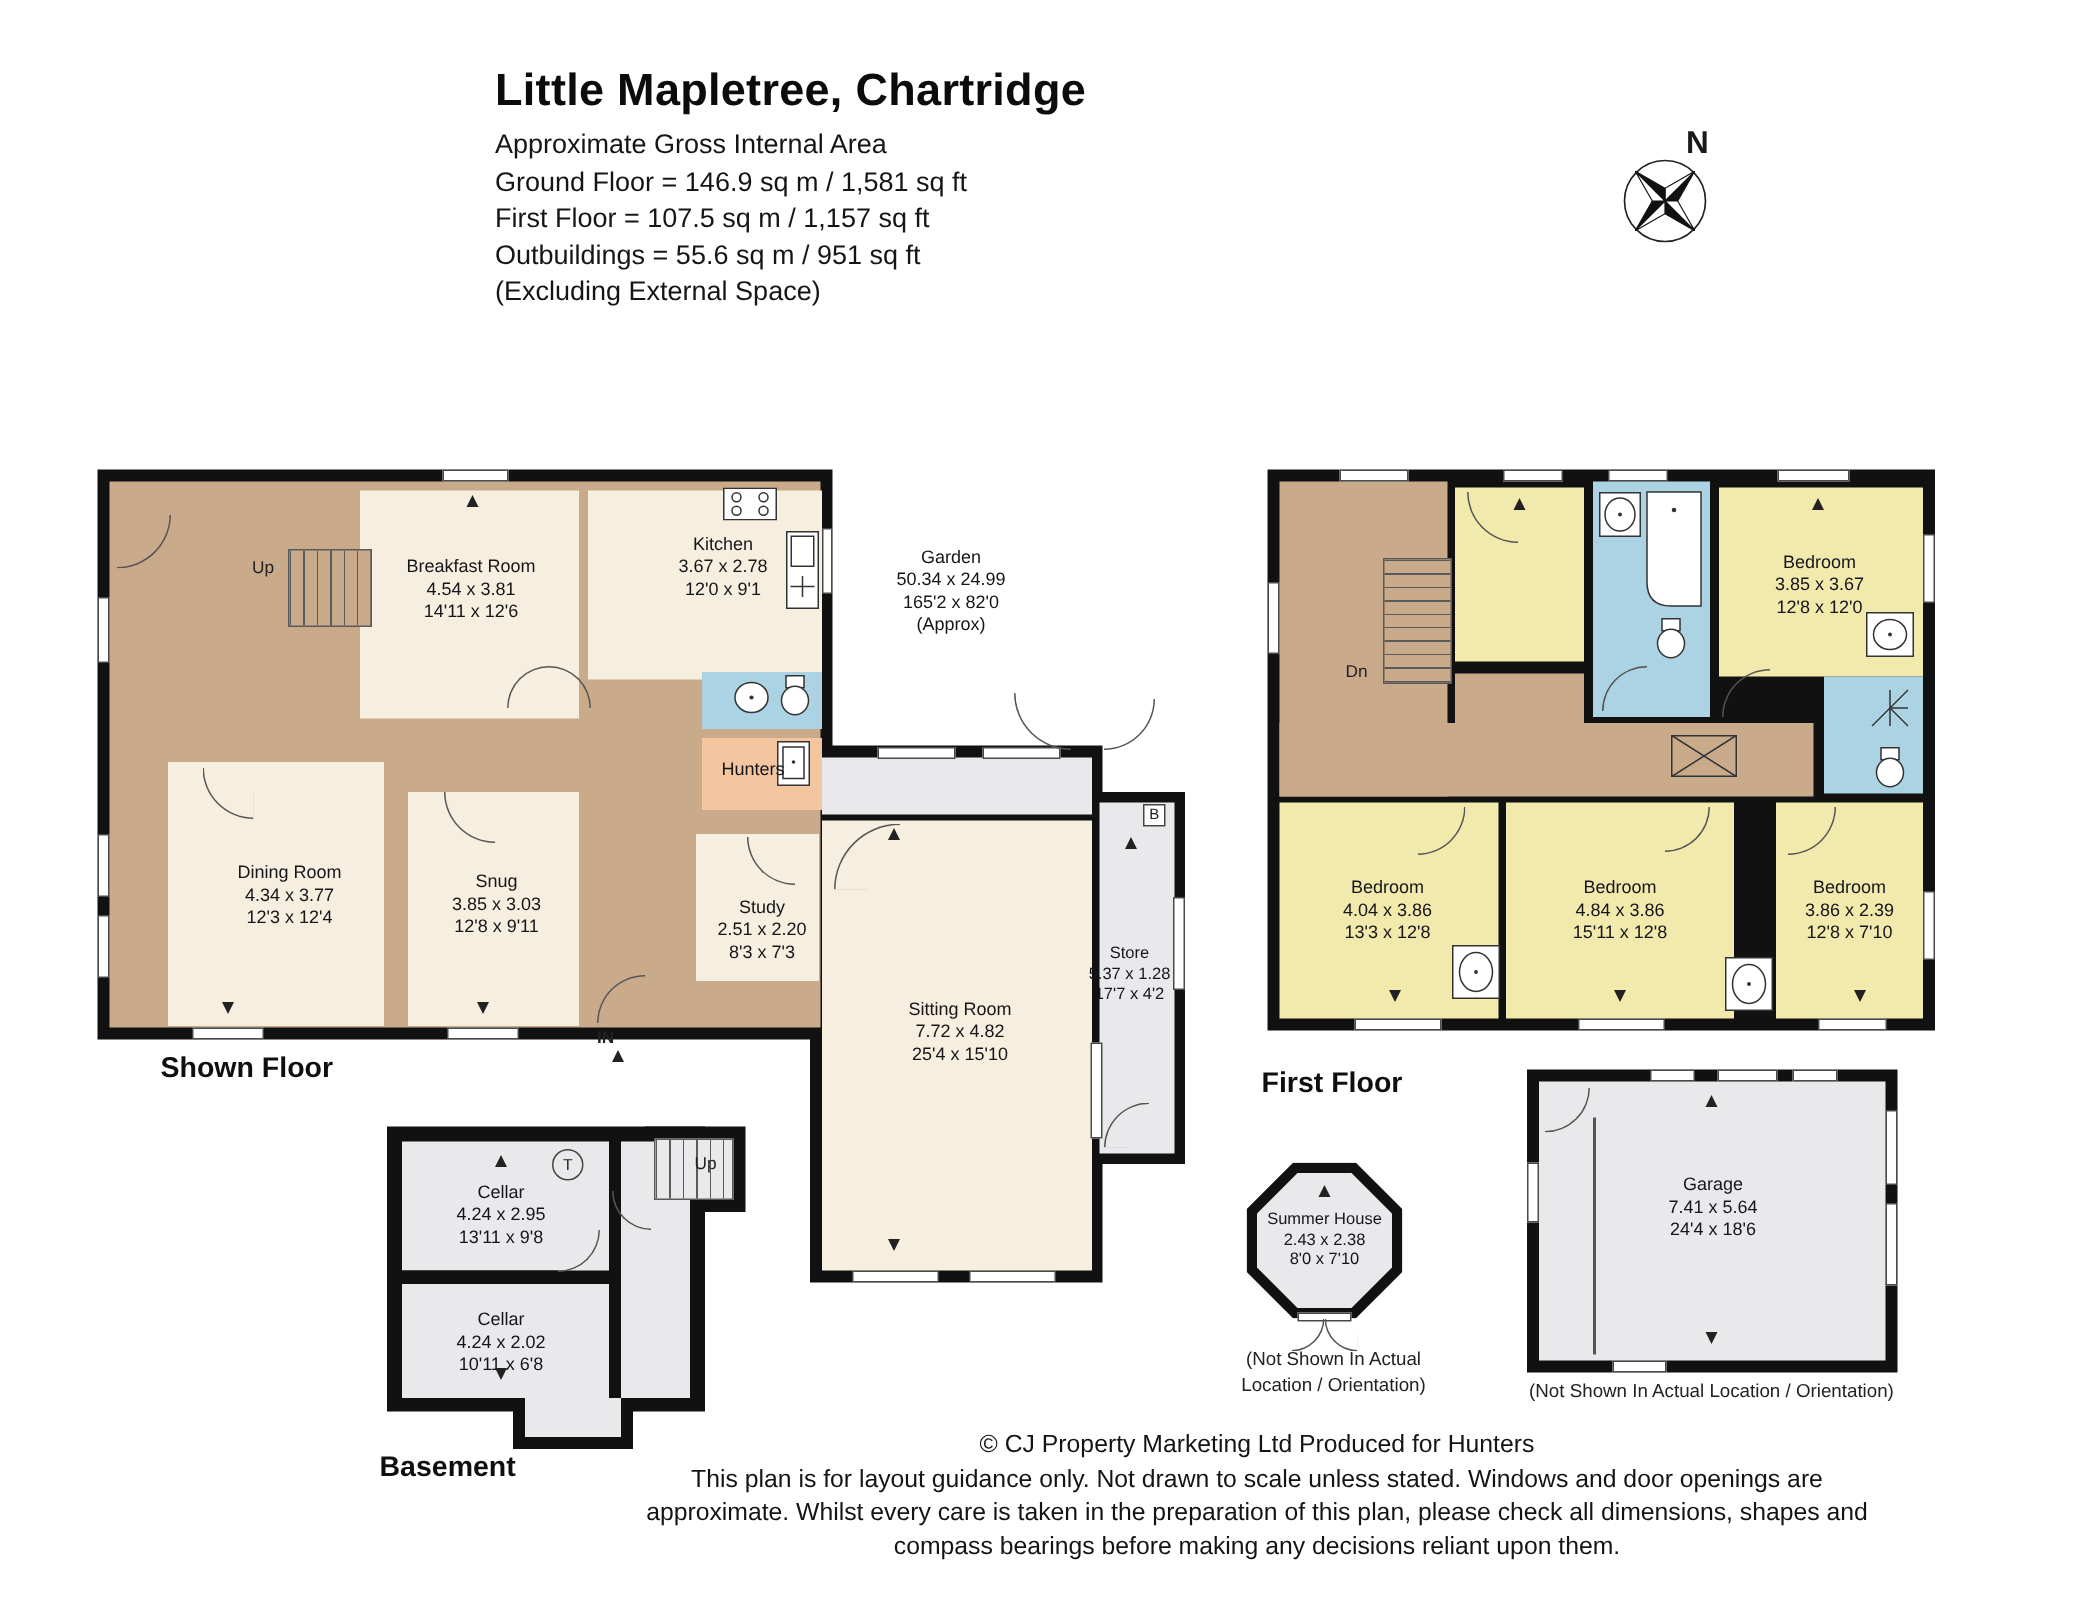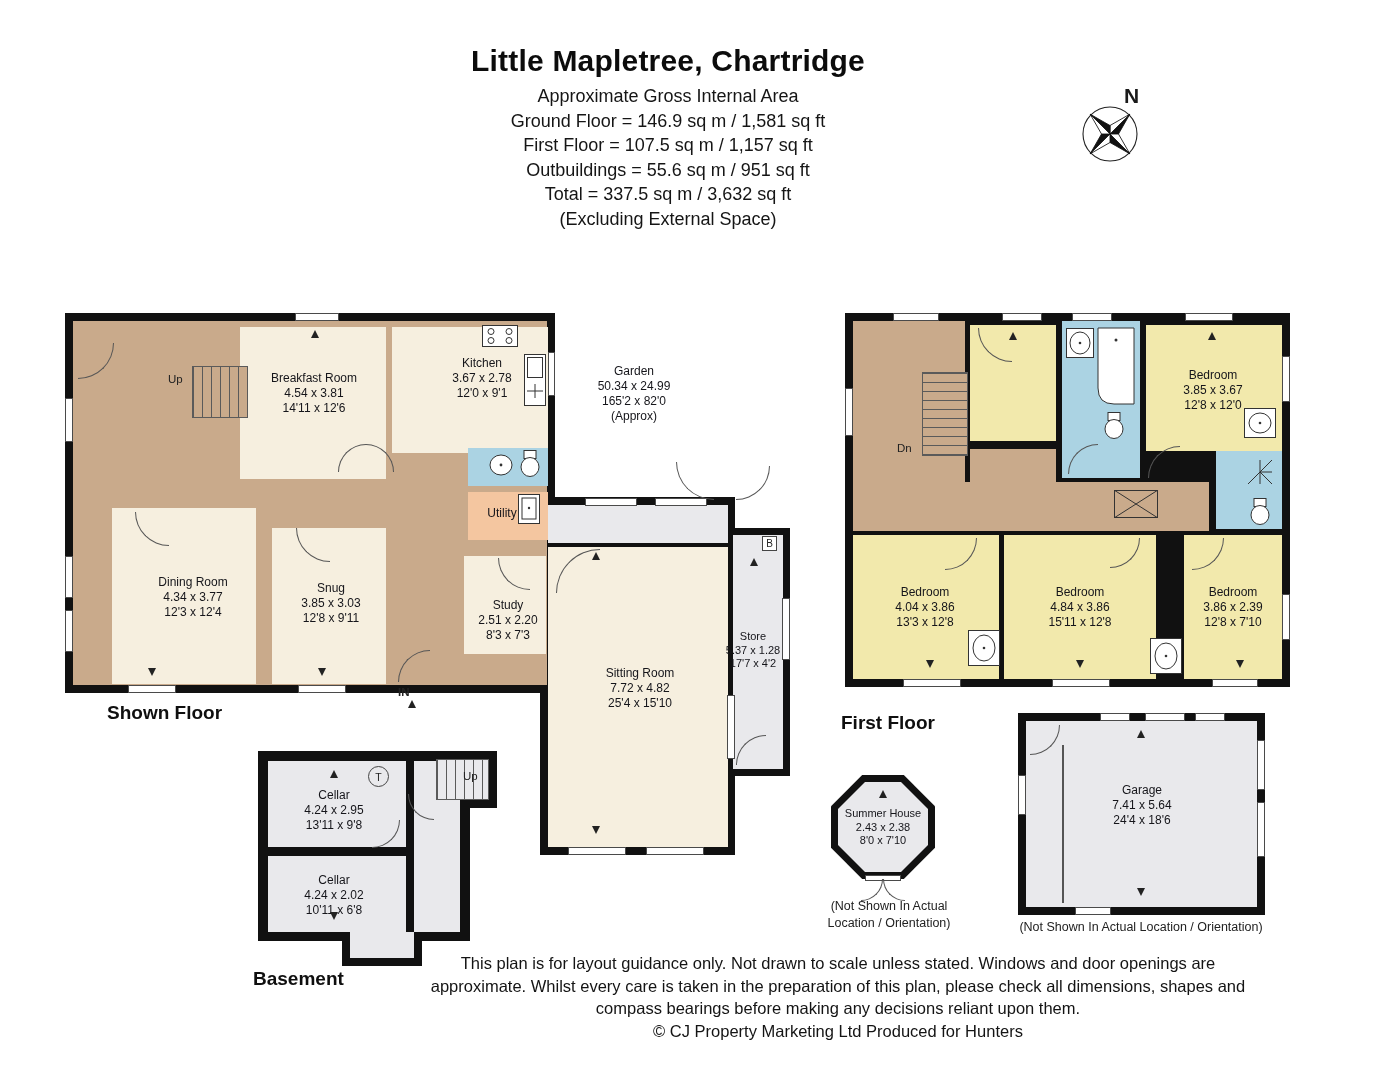--- a/index.html
+++ b/index.html
@@ -25,40 +25,39 @@
   .tri{position:absolute;width:0;height:0;}
   .tri-up{border-left:4px solid transparent;border-right:4px solid transparent;border-bottom:8px solid #222;}
   .tri-down{border-left:4px solid transparent;border-right:4px solid transparent;border-top:8px solid #222;}
   .floor-label{position:absolute;font-weight:bold;font-size:19px;color:#0f0f0f;}
   .tiny{position:absolute;font-size:11.5px;color:#222;}
   .note{position:absolute;transform:translateX(-50%);text-align:center;font-size:12.5px;line-height:17px;color:#222;}
   .circle-badge{position:absolute;width:19px;height:19px;border:1.2px solid #444;border-radius:50%;
                 font-size:10.5px;display:flex;align-items:center;justify-content:center;background:transparent;color:#222;}
   .sq-badge{position:absolute;width:15px;height:15px;border:1.2px solid #444;font-size:10px;
             display:flex;align-items:center;justify-content:center;background:#fff;color:#222;box-sizing:border-box;}
-  .header{position:absolute;left:330px;top:44px;width:676px;text-align:center;}
+  .header{position:absolute;left:330px;top:44px;width:676px;}
   .header h1{margin:0 0 6px 0;font-size:30px;font-weight:bold;letter-spacing:.2px;color:#0c0c0c;}
   .header .line{font-size:18px;line-height:24.5px;color:#151515;}
   .footer{position:absolute;left:415px;top:952px;width:846px;text-align:center;
           font-size:16.5px;line-height:22.5px;color:#141414;}
   .fix{position:absolute;}
   .vline{position:absolute;width:1.5px;background:#555;}
 </style>
 </head>
 <body>
 
 <div class="canvas">
 
   <div class="header">
     <h1>Little Mapletree, Chartridge</h1>
     <div class="line">Approximate Gross Internal Area</div>
     <div class="line">Ground Floor = 146.9 sq m / 1,581 sq ft</div>
     <div class="line">First Floor = 107.5 sq m / 1,157 sq ft</div>
     <div class="line">Outbuildings = 55.6 sq m / 951 sq ft</div>
-    <div class="line">Total = 337.5 sq m / 3,632 sq ft</div>
     <div class="line">(Excluding External Space)</div>
   </div>
 
   <svg class="abs" style="left:1080px;top:98px" width="64" height="66" viewBox="0 0 64 66">
     <circle cx="30" cy="36" r="27" fill="none" stroke="#222" stroke-width="1.1"></circle>
     <g transform="rotate(45 30 36)" stroke="#111" stroke-width="0.8">
       <polygon points="30,8 36,30 30,36" fill="#111"></polygon>
       <polygon points="30,8 24,30 30,36" fill="#fff"></polygon>
       <polygon points="58,36 36,42 30,36" fill="#111"></polygon>
       <polygon points="58,36 36,30 30,36" fill="#fff"></polygon>
@@ -154,21 +153,21 @@
     <div>3.67 x 2.78</div>
     <div>12'0 x 9'1</div>
   </div>
   <div class="rlabel" style="left:634px;top:394px">
     <div>Garden</div>
     <div>50.34 x 24.99</div>
     <div>165'2 x 82'0</div>
     <div>(Approx)</div>
   </div>
   <div class="rlabel" style="left:502px;top:513px">
-    <div>Utility</div>
+    <div>Hunters</div>
   </div>
   <div class="rlabel" style="left:193px;top:597px">
     <div>Dining Room</div>
     <div>4.34 x 3.77</div>
     <div>12'3 x 12'4</div>
   </div>
   <div class="rlabel" style="left:331px;top:603px">
     <div>Snug</div>
     <div>3.85 x 3.03</div>
     <div>12'8 x 9'11</div>
@@ -368,17 +367,17 @@
   <div class="rlabel" style="left:1142px;top:805px">
     <div>Garage</div>
     <div>7.41 x 5.64</div>
     <div>24'4 x 18'6</div>
   </div>
   <div class="note" style="left:1141px;top:919px;width:320px">(Not Shown In Actual Location / Orientation)</div>
   <div class="tri tri-up" style="left:1137px;top:730px"></div>
   <div class="tri tri-down" style="left:1137px;top:888px"></div>
 
   <div class="footer">
+    <div>© CJ Property Marketing Ltd Produced for Hunters</div>
     <div>This plan is for layout guidance only. Not drawn to scale unless stated. Windows and door openings are approximate. Whilst every care is taken in the preparation of this plan, please check all dimensions, shapes and compass bearings before making any decisions reliant upon them.</div>
-    <div>© CJ Property Marketing Ltd Produced for Hunters</div>
   </div>
 
 </div>
 
 </body></html>

